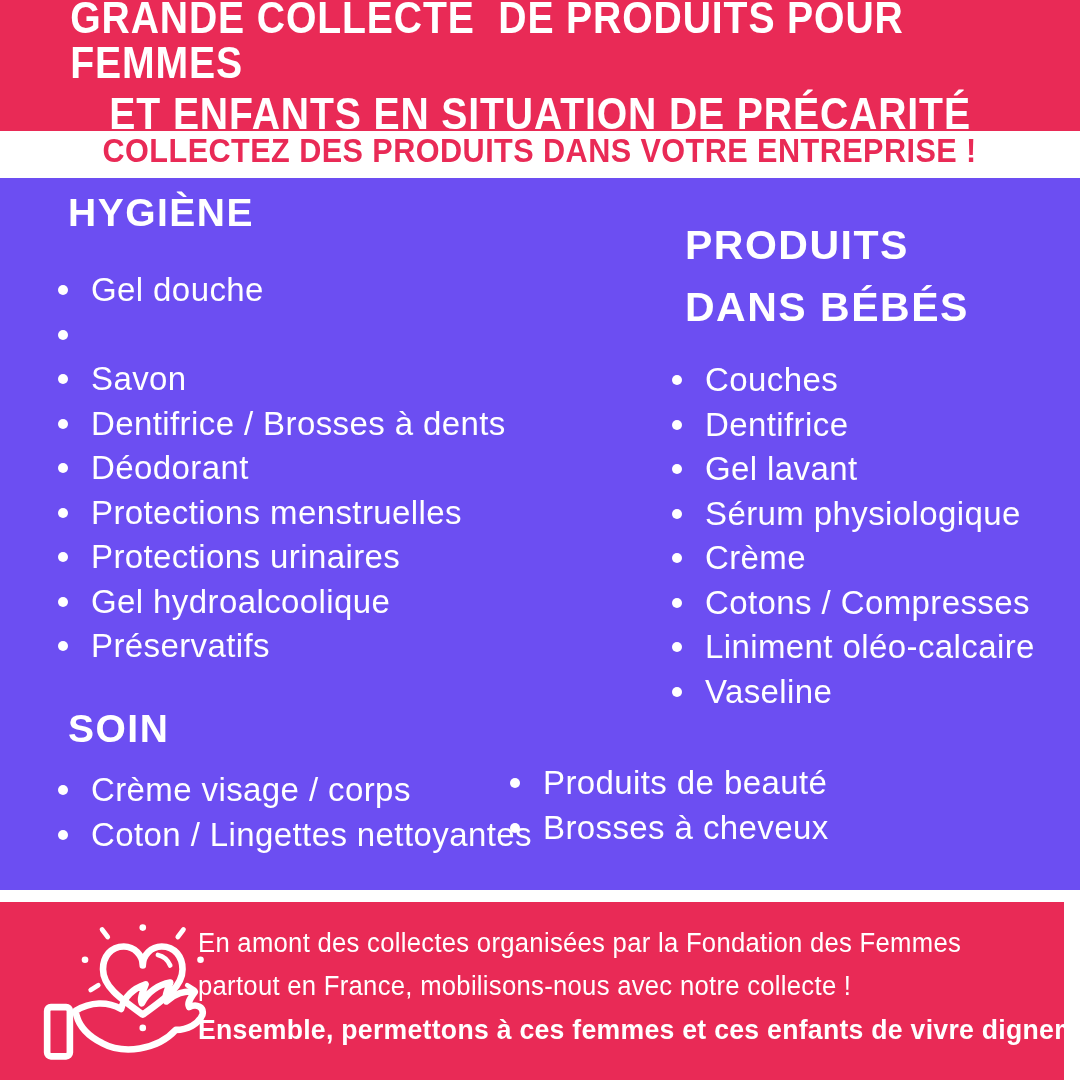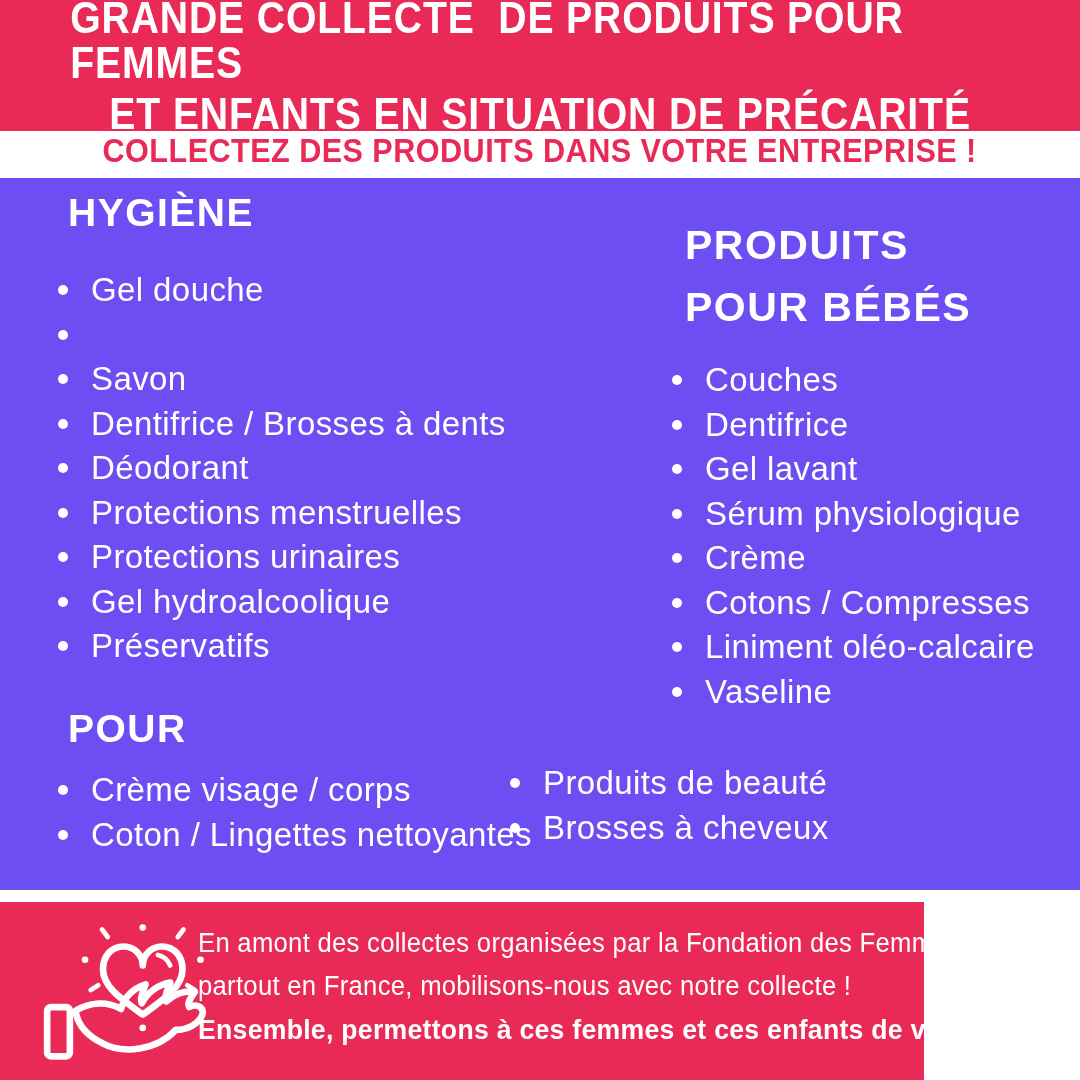--- a/index.html
+++ b/index.html
@@ -58,21 +58,21 @@
   .item-label{
     color:#ffffff;font-size:33px;letter-spacing:0.4px;font-weight:400;
     white-space:pre;
   }
   .list-hygiene{left:58px;top:90px;}
   .list-bebes{left:672px;top:180px;}
   .list-soin{left:58px;top:590px;}
   .list-beaute{left:510px;top:583px;text-align:center;}
   
   .footer-banner{
-    position:absolute;left:0;top:902px;width:924px;height:178px;
+    position:absolute;left:0;top:902px;width:1064px;height:178px;
     background:#E92A56;
   }
   .hand-heart{position:absolute;left:40px;top:18px;width:215px;height:142px;}
   .footer-text{
     position:absolute;left:198px;top:20px;
   }
   .footer-line{
     color:#ffffff;font-size:27px;line-height:43px;letter-spacing:0.3px;
     transform:scaleX(0.95);transform-origin:left center;white-space:pre;
   }
@@ -127,21 +127,21 @@
       <li>
           <span class="bullet"></span>
           <span class="item-label">Gel hydroalcoolique</span>
         </li>
       <li>
           <span class="bullet"></span>
           <span class="item-label">Préservatifs</span>
         </li>
     </ul>
 
-    <h2 class="section-title title-bebes"><span>PRODUITS</span><br><span>POUR BÉBÉS</span></h2>
+    <h2 class="section-title title-bebes"><span>PRODUITS</span><br><span>DANS BÉBÉS</span></h2>
 
     <ul class="plist list-bebes">
       <li>
           <span class="bullet"></span>
           <span class="item-label">Couches</span>
         </li>
       <li>
           <span class="bullet"></span>
           <span class="item-label">Dentifrice</span>
         </li>
@@ -164,21 +164,21 @@
       <li>
           <span class="bullet"></span>
           <span class="item-label">Liniment oléo-calcaire</span>
         </li>
       <li>
           <span class="bullet"></span>
           <span class="item-label">Vaseline</span>
         </li>
     </ul>
 
-    <h2 class="section-title title-soin">POUR</h2>
+    <h2 class="section-title title-soin">SOIN</h2>
 
     <ul class="plist list-soin">
       <li>
           <span class="bullet"></span>
           <span class="item-label">Crème visage / corps</span>
         </li>
       <li>
           <span class="bullet"></span>
           <span class="item-label">Coton / Lingettes nettoyantes</span>
         </li>

